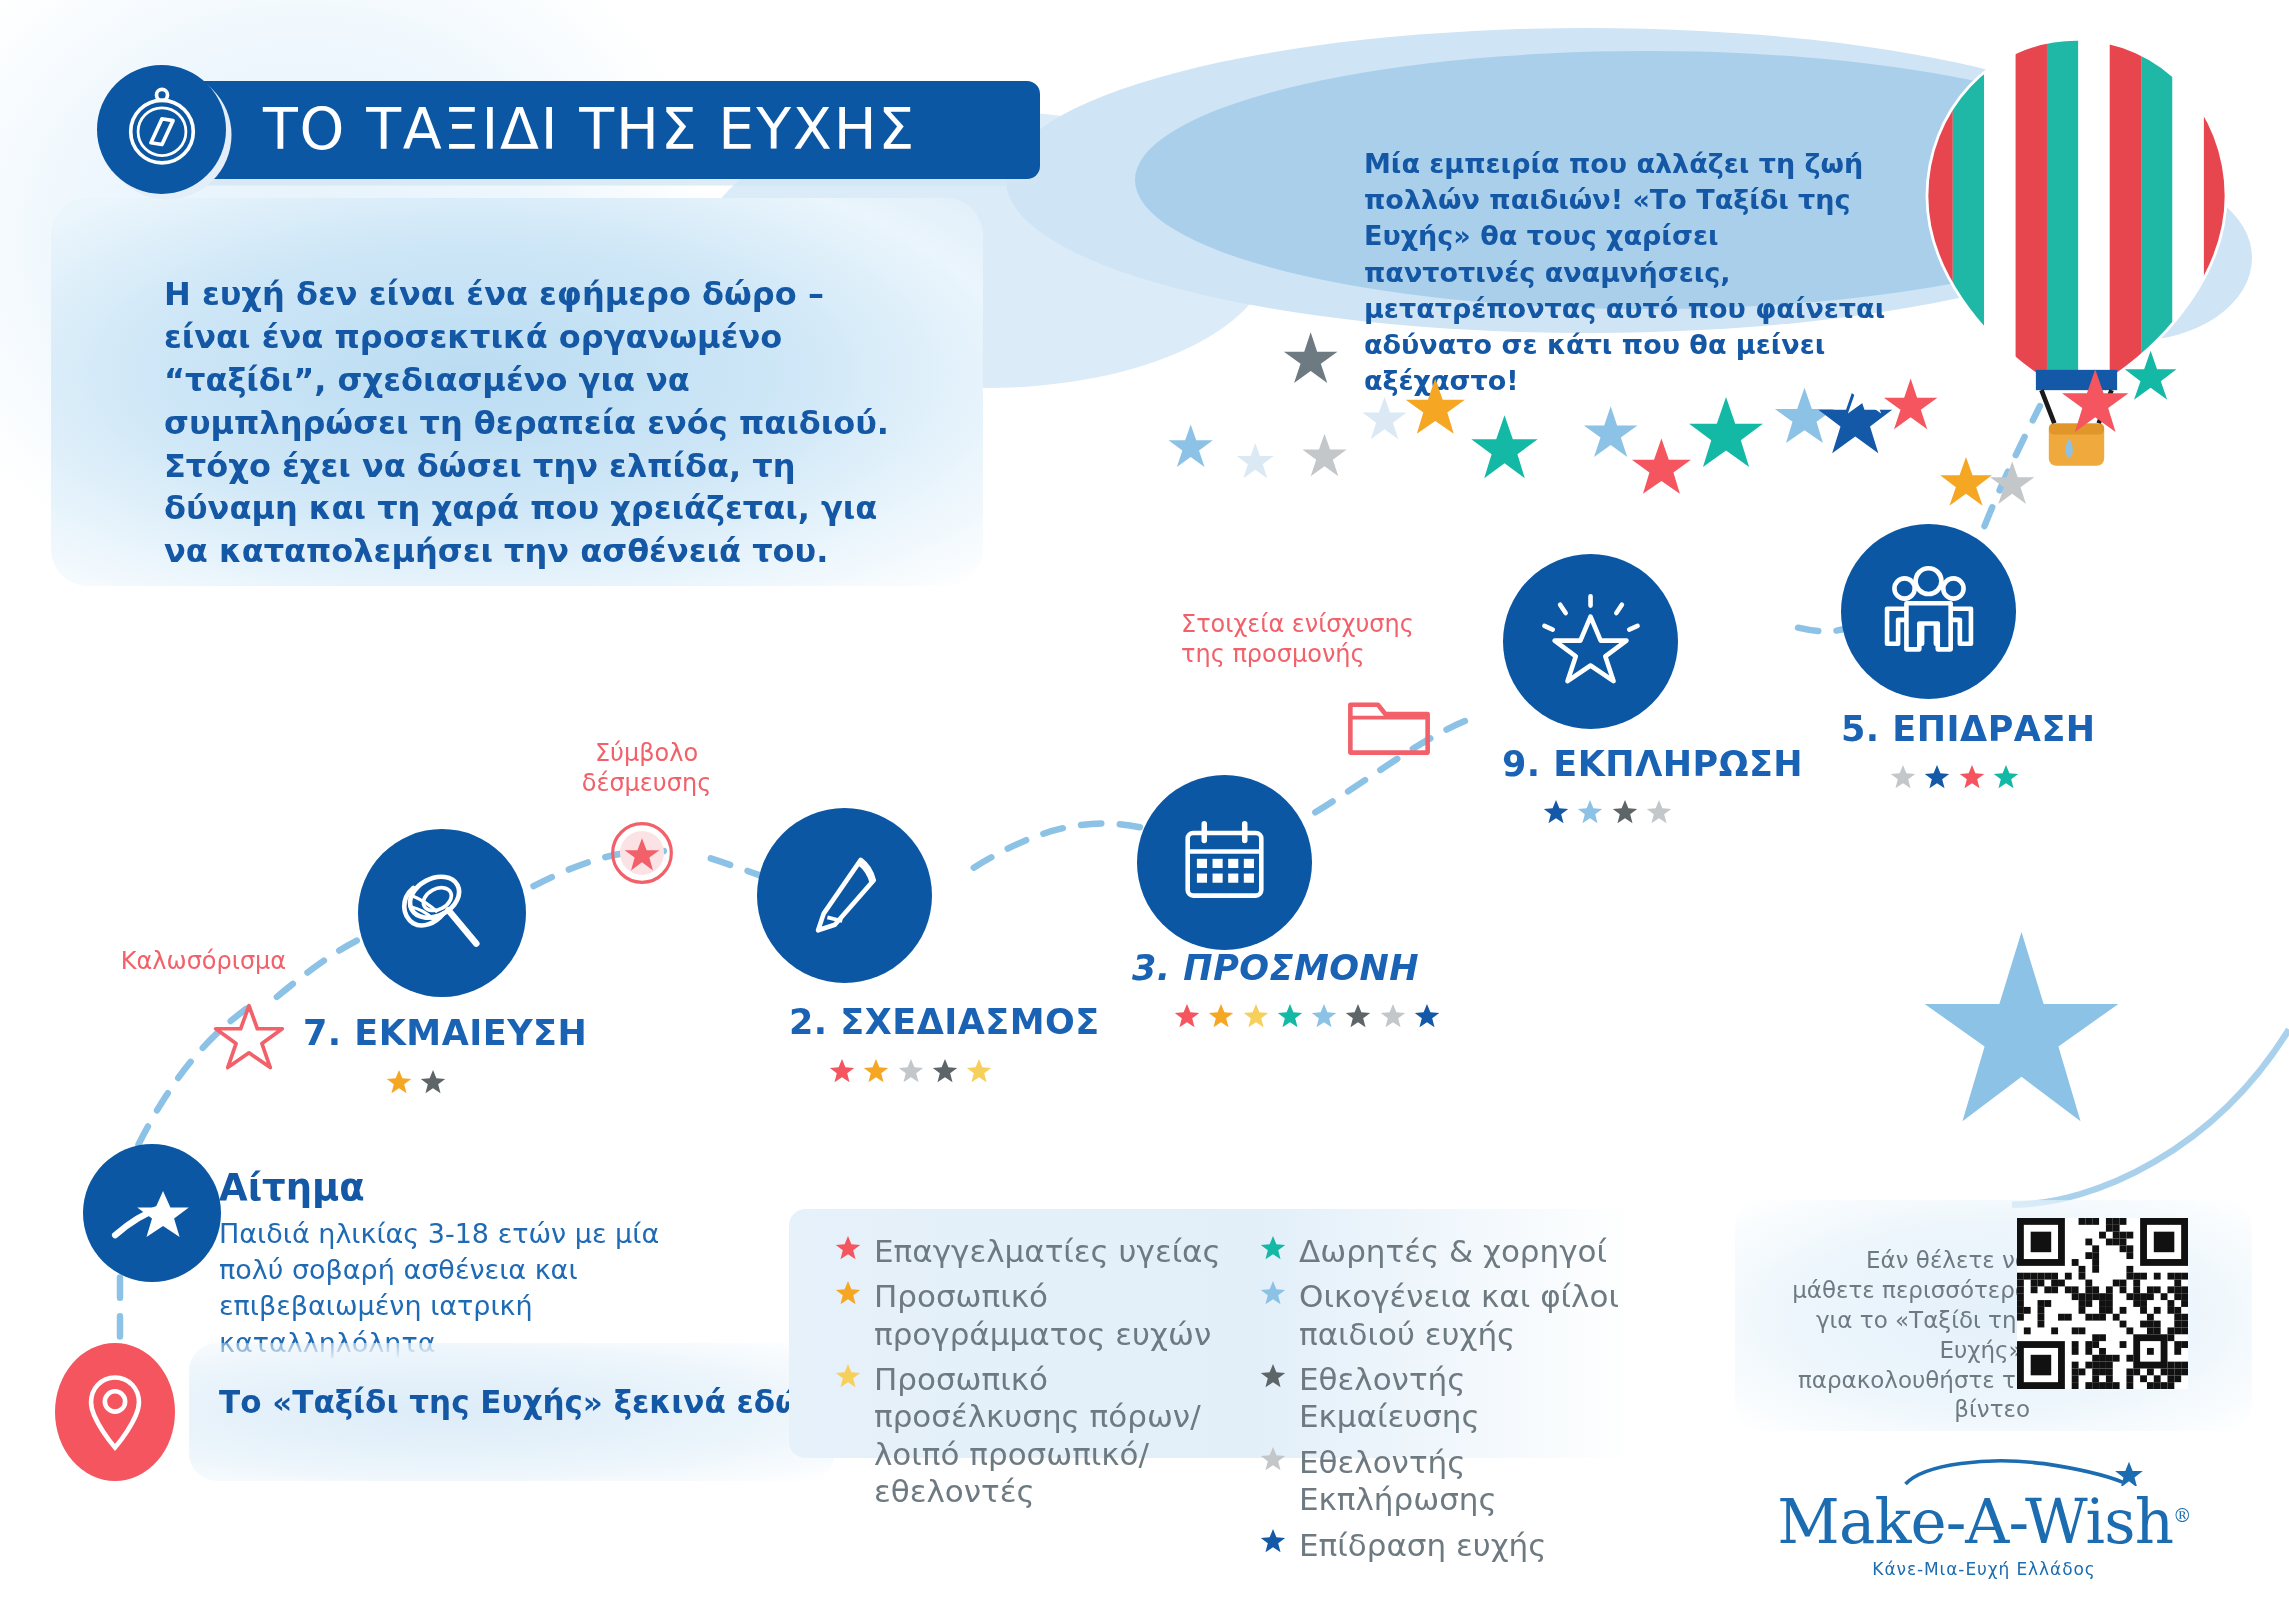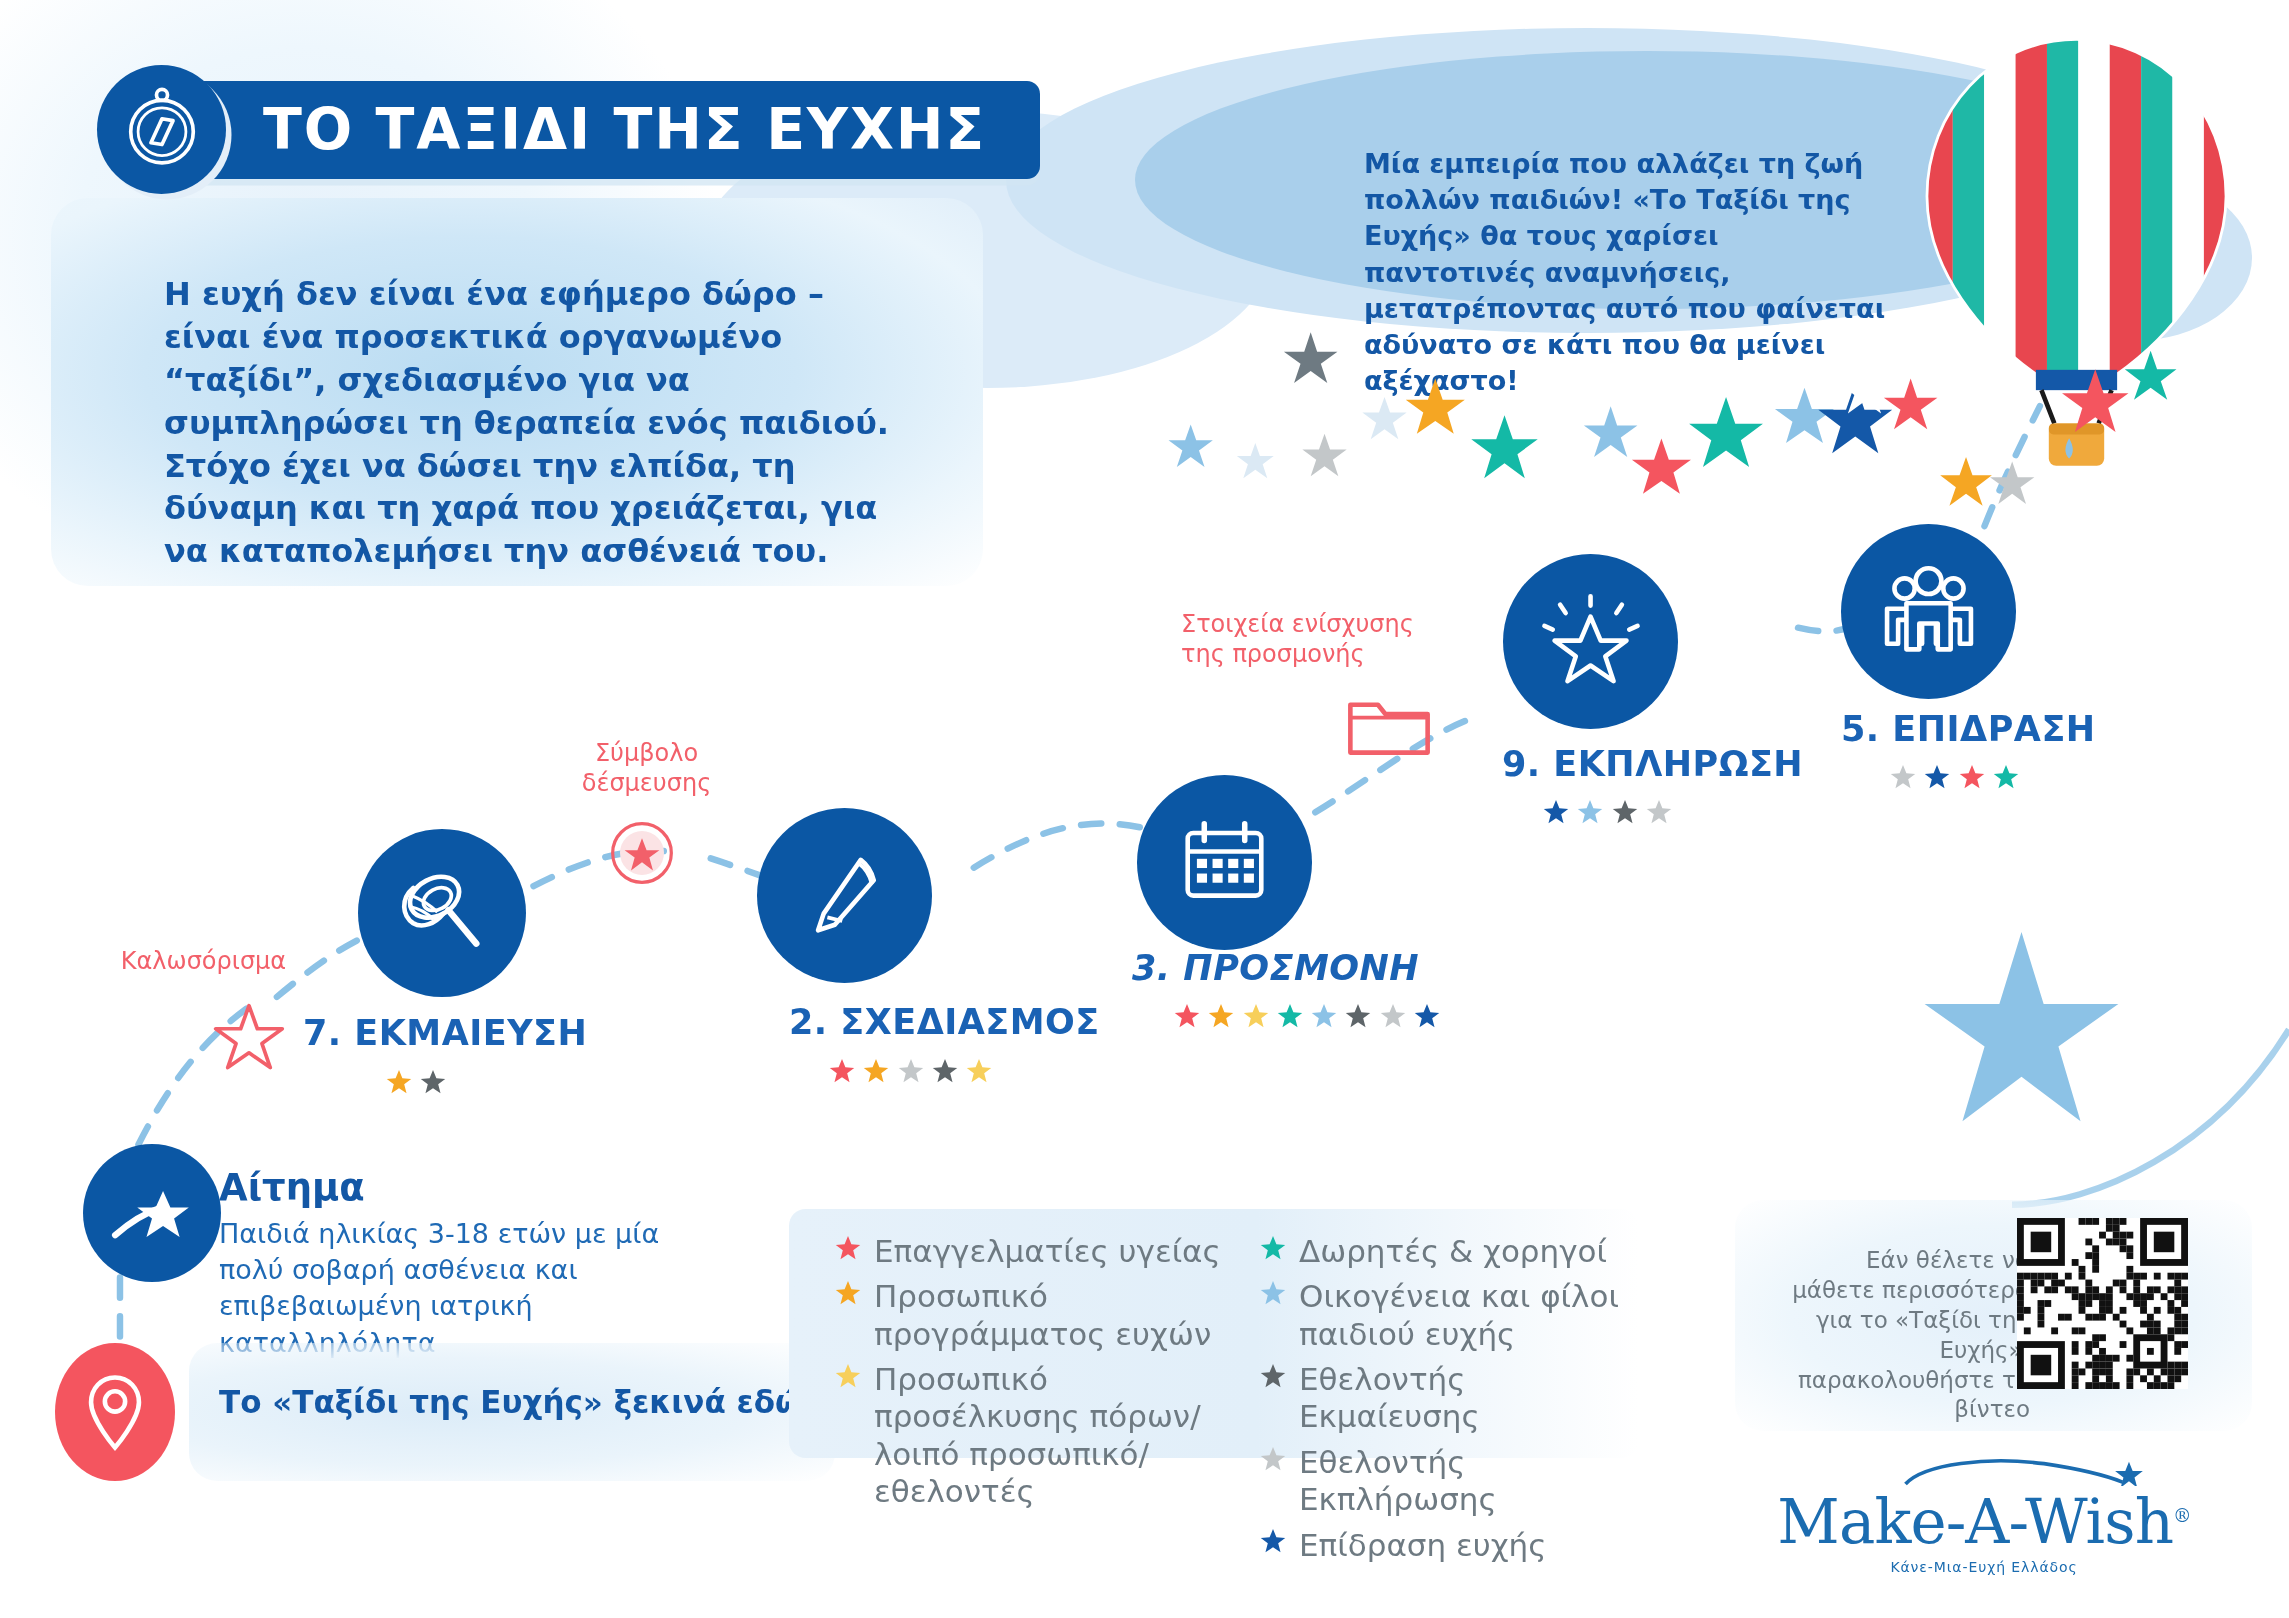--- a/index.html
+++ b/index.html
@@ -19,21 +19,21 @@
   .blob-d{left:2012px;top:175px;width:240px;height:166px;background:#cfe4f5;border-radius:50%;}
   .glow-tl{position:absolute;left:-111px;top:-111px;width:831px;height:701px;
     background:radial-gradient(closest-side,#e7f2fb 0%,#eef7fd 55%,rgba(255,255,255,0) 100%);}
   .panel-intro{position:absolute;left:51px;top:198px;width:932px;height:388px;
     background:radial-gradient(ellipse at 45% 45%,#badcf2 0%,#cfe7f7 45%,#eaf5fc 75%,rgba(255,255,255,0) 100%);
     border-radius:37px;}
 
   
   #title-bar{position:absolute;left:177px;top:81px;width:863px;height:98px;background:#0b57a4;border-radius:13px;
              box-shadow:0 6.5px 0 rgba(210,229,243,.75);}
-  #title-text{position:absolute;left:263px;top:96px;color:#fff;font-size:57px;font-weight:700;letter-spacing:1.8px;
+  #title-text{position:absolute;left:263px;top:96px;color:#fff;font-size:57px;font-weight:400;letter-spacing:1.8px;
               font-family:"DejaVu Sans","Liberation Sans",sans-serif;}
   #compass-badge{position:absolute;left:97px;top:65px;width:129px;height:129px;border-radius:50%;background:#0b57a4;
                  box-shadow:5.5px 5.5px 0 #e3eef8;}
   #compass-badge svg{position:absolute;left:18.5px;top:16.6px;}
 
   
   .para{position:absolute;color:#1357a5;font-weight:700;line-height:1.34;}
   #intro-left{left:164px;top:273px;width:738px;font-size:32px;}
   #intro-right{left:1364px;top:146px;width:535px;font-size:27px;}
 
@@ -68,21 +68,21 @@
 
   
   #qr-text{position:absolute;left:1781px;top:1246px;width:249px;text-align:right;color:#6e7a82;font-size:23px;line-height:1.3;}
   #qr-box{position:absolute;left:2017px;top:1218px;width:171px;height:171px;}
   #qr-glow{position:absolute;left:1735px;top:1200px;width:517px;height:231px;
     background:radial-gradient(ellipse at 50% 50%,#e4f0fa 0%,#edf6fc 55%,rgba(255,255,255,0) 100%);border-radius:28px;}
 
   
   #logo{position:absolute;left:1767px;top:1458px;width:434px;text-align:center;}
   #logo-main{color:#1b6cb0;font-size:61px;font-family:"DejaVu Serif","Liberation Serif",serif;letter-spacing:-0.9px;white-space:nowrap;}
-  #logo-sub{color:#1b6cb0;font-size:14px;letter-spacing:0.9px;margin-top:1.8px;white-space:nowrap;}
+  #logo-sub{color:#1b6cb0;font-size:17px;letter-spacing:0.9px;margin-top:1.8px;white-space:nowrap;}
   #big-star{position:absolute;left:1920px;top:932px;width:203px;height:203px;}
 </style>
 </head>
 <body>
 
 <div id="bg-wrap">
   <div class="glow-tl"></div>
   <div class="blob blob-c"></div>
   <div class="blob blob-a"></div>
   <div class="blob blob-b"></div>

